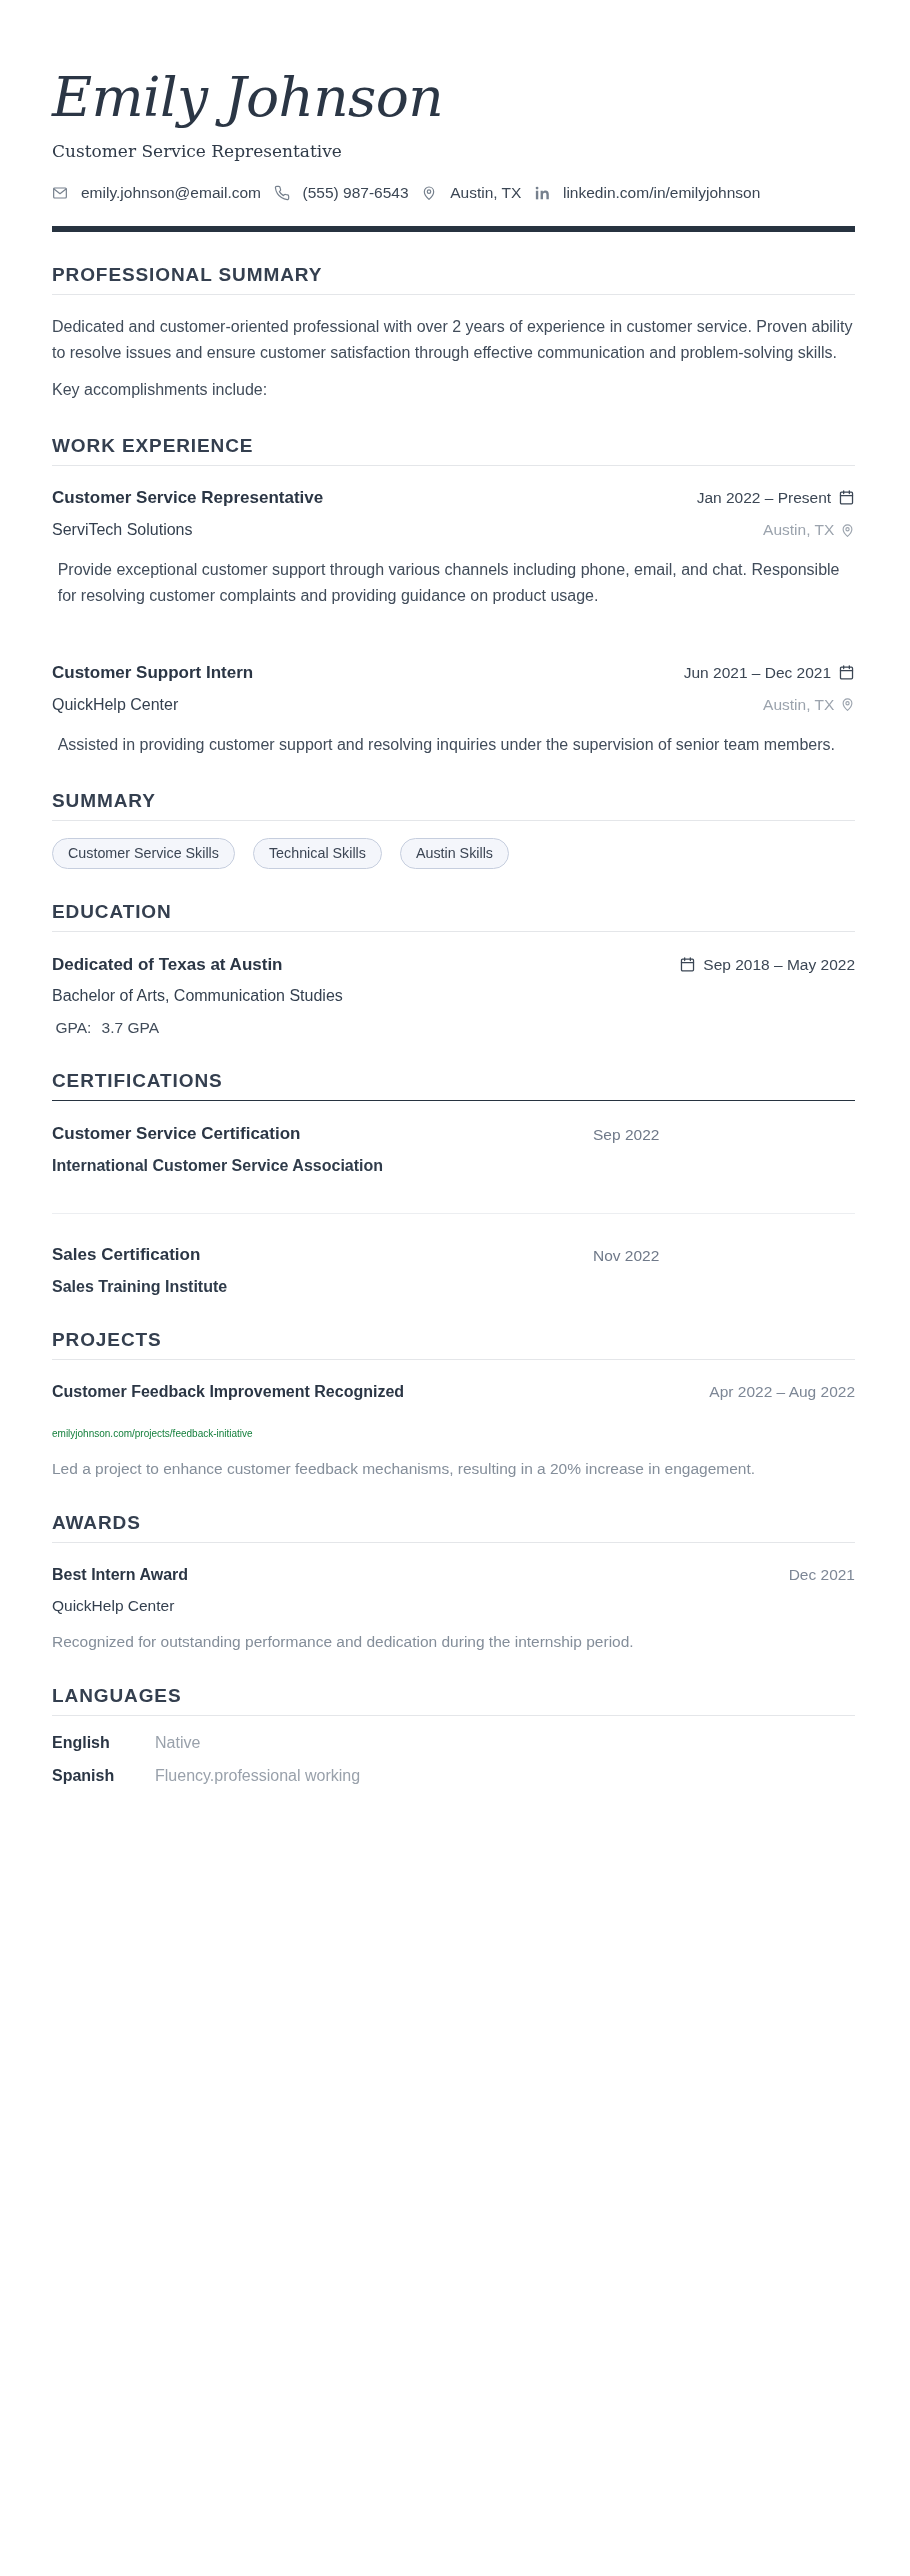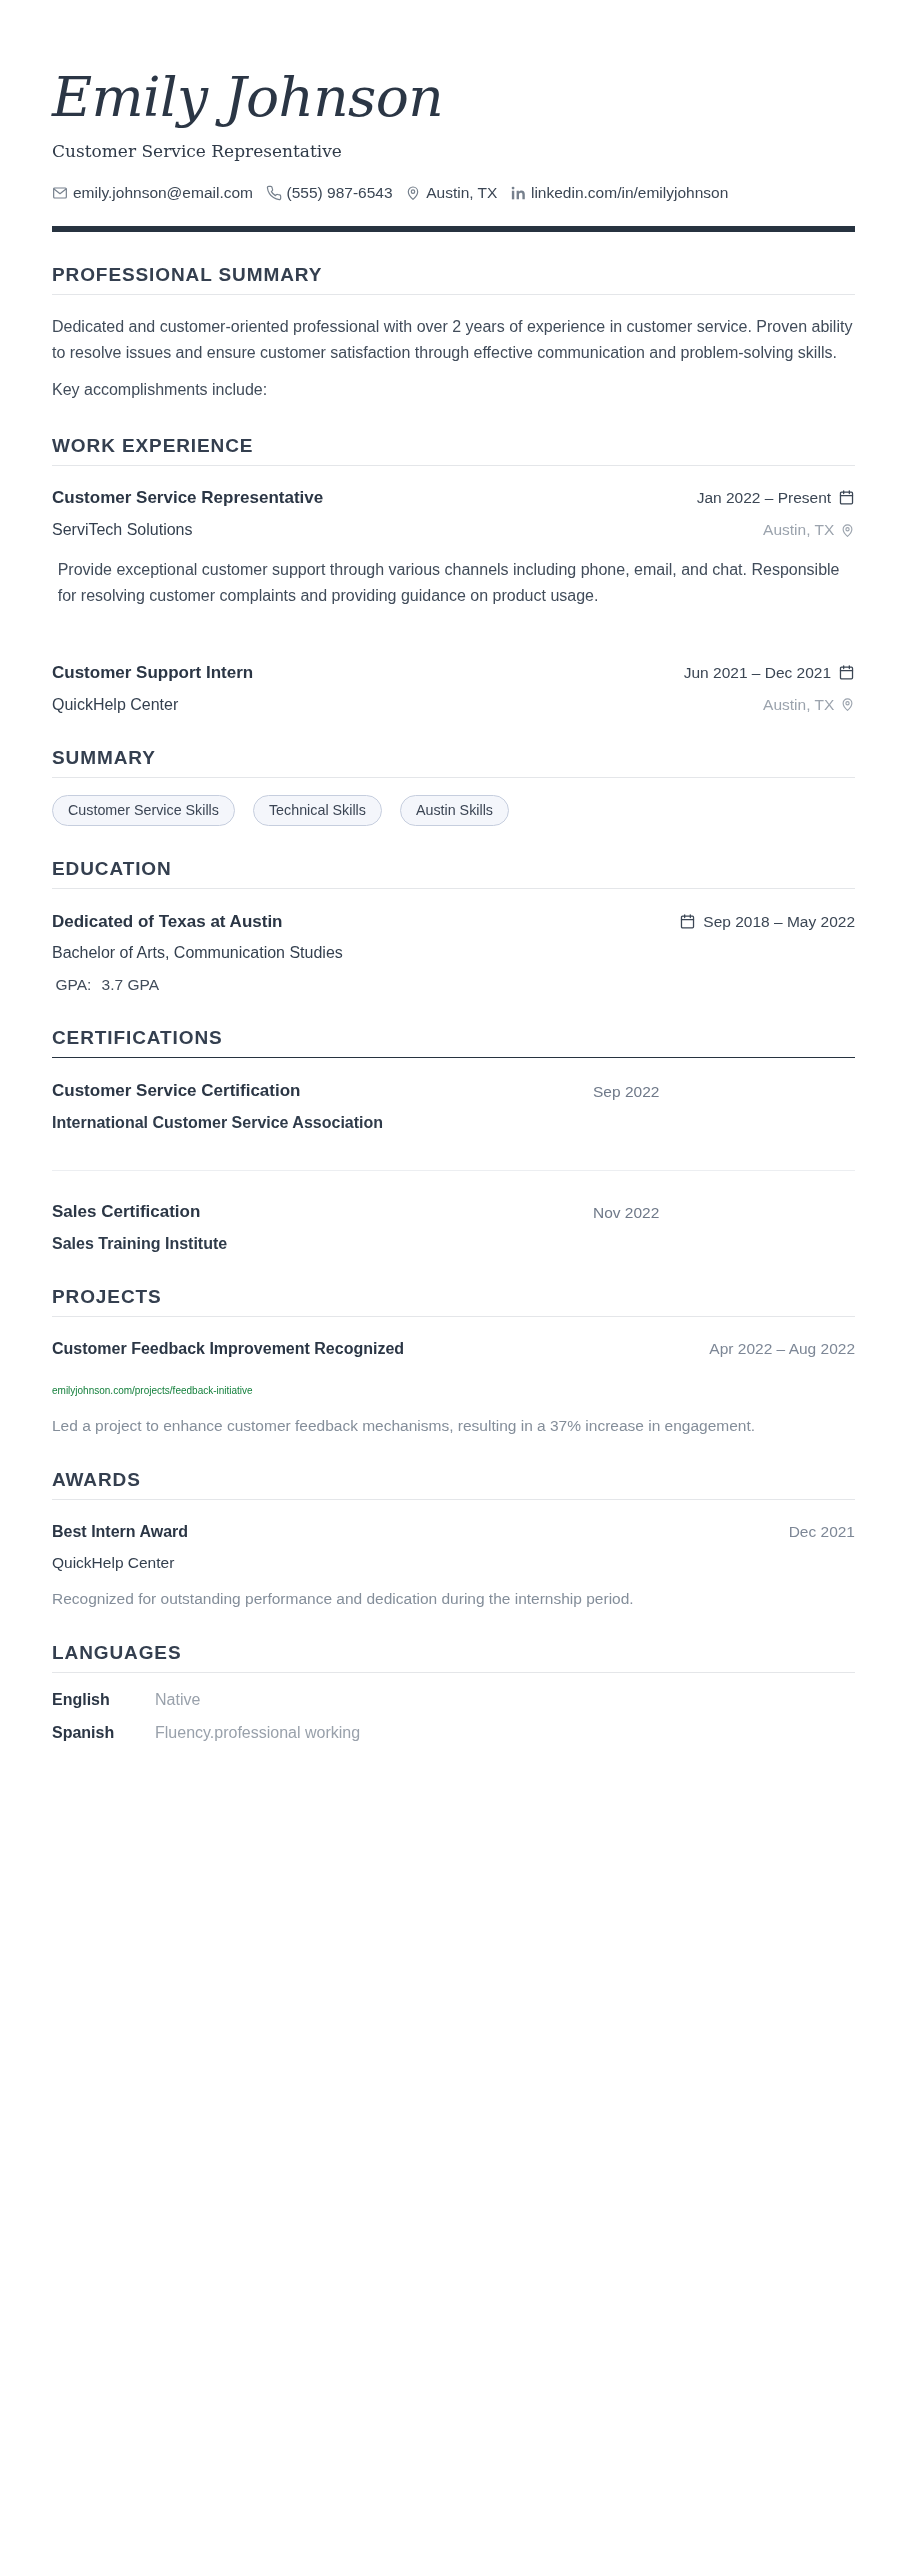--- a/index.html
+++ b/index.html
@@ -47,21 +47,21 @@
     margin-top:23px;
     display:flex;
     align-items:center;
     gap:12.6px;
     font-size:15.5px;
     color:var(--ink-700);
   }
   .contact{
     display:flex;
     align-items:center;
-    gap:5px;
+    gap:13px;
     white-space:nowrap;
   }
   .cicon{color:#76808d;flex:0 0 auto;display:block;}
   .top-rule{
     margin-top:24px;
     height:5.7px;
     background:var(--rule-dark);
   }
   
   .sec{margin-top:31px;}
@@ -267,20 +267,21 @@
       <div class="row sub-row">
         <div class="company">QuickHelp Center</div>
         <div class="loc-right">
           <span>Austin, TX</span>
           <svg class="icon-pin" width="15" height="15" viewBox="0 0 24 24" fill="none" stroke="currentColor" stroke-width="1.8" stroke-linecap="round" stroke-linejoin="round">
               <path d="M19 10c0 5.2-7 11.5-7 11.5S5 15.2 5 10a7 7 0 1 1 14 0z"></path>
               <circle cx="12" cy="10" r="2.6"></circle>
             </svg>
         </div>
       </div>
+      <p class="desc">Assisted in providing customer support and resolving inquiries under the supervision of senior team members.</p>
     </div>
   </section>
 
   <section class="sec">
     <h2>SUMMARY</h2>
     <div class="rule"></div>
     <div class="chips">
       <span class="chip">Customer Service Skills</span>
       <span class="chip">Technical Skills</span>
       <span class="chip">Austin Skills</span>
@@ -335,21 +336,21 @@
 
   <section class="sec">
     <h2>PROJECTS</h2>
     <div class="rule"></div>
     <div class="entry">
       <div class="row">
         <div class="proj-name">Customer Feedback Improvement Recognized</div>
         <div class="small-date">Apr 2022 – Aug 2022</div>
       </div>
       <div class="proj-url">emilyjohnson.com/projects/feedback-initiative</div>
-      <p class="gray-desc">Led a project to enhance customer feedback mechanisms, resulting in a 37% increase in engagement.</p>
+      <p class="gray-desc">Led a project to enhance customer feedback mechanisms, resulting in a 20% increase in engagement.</p>
     </div>
   </section>
 
   <section class="sec">
     <h2>AWARDS</h2>
     <div class="rule"></div>
     <div class="entry">
       <div class="row">
         <div class="award-name">Best Intern Award</div>
         <div class="small-date">Dec 2021</div>

